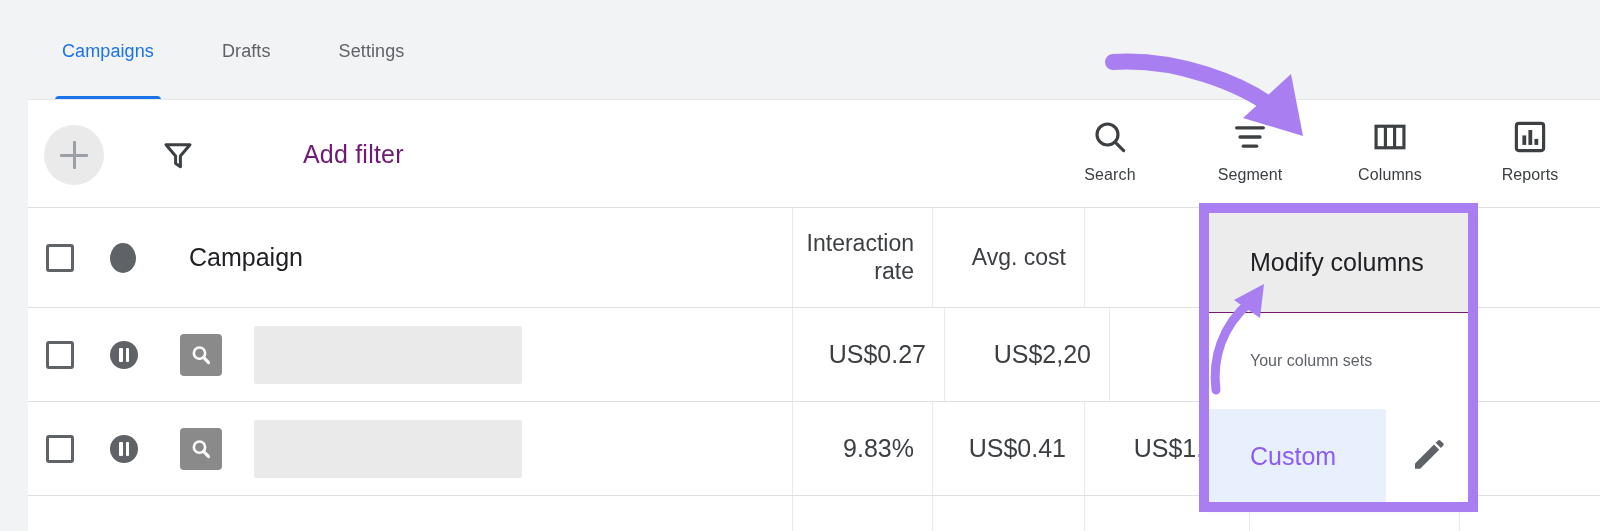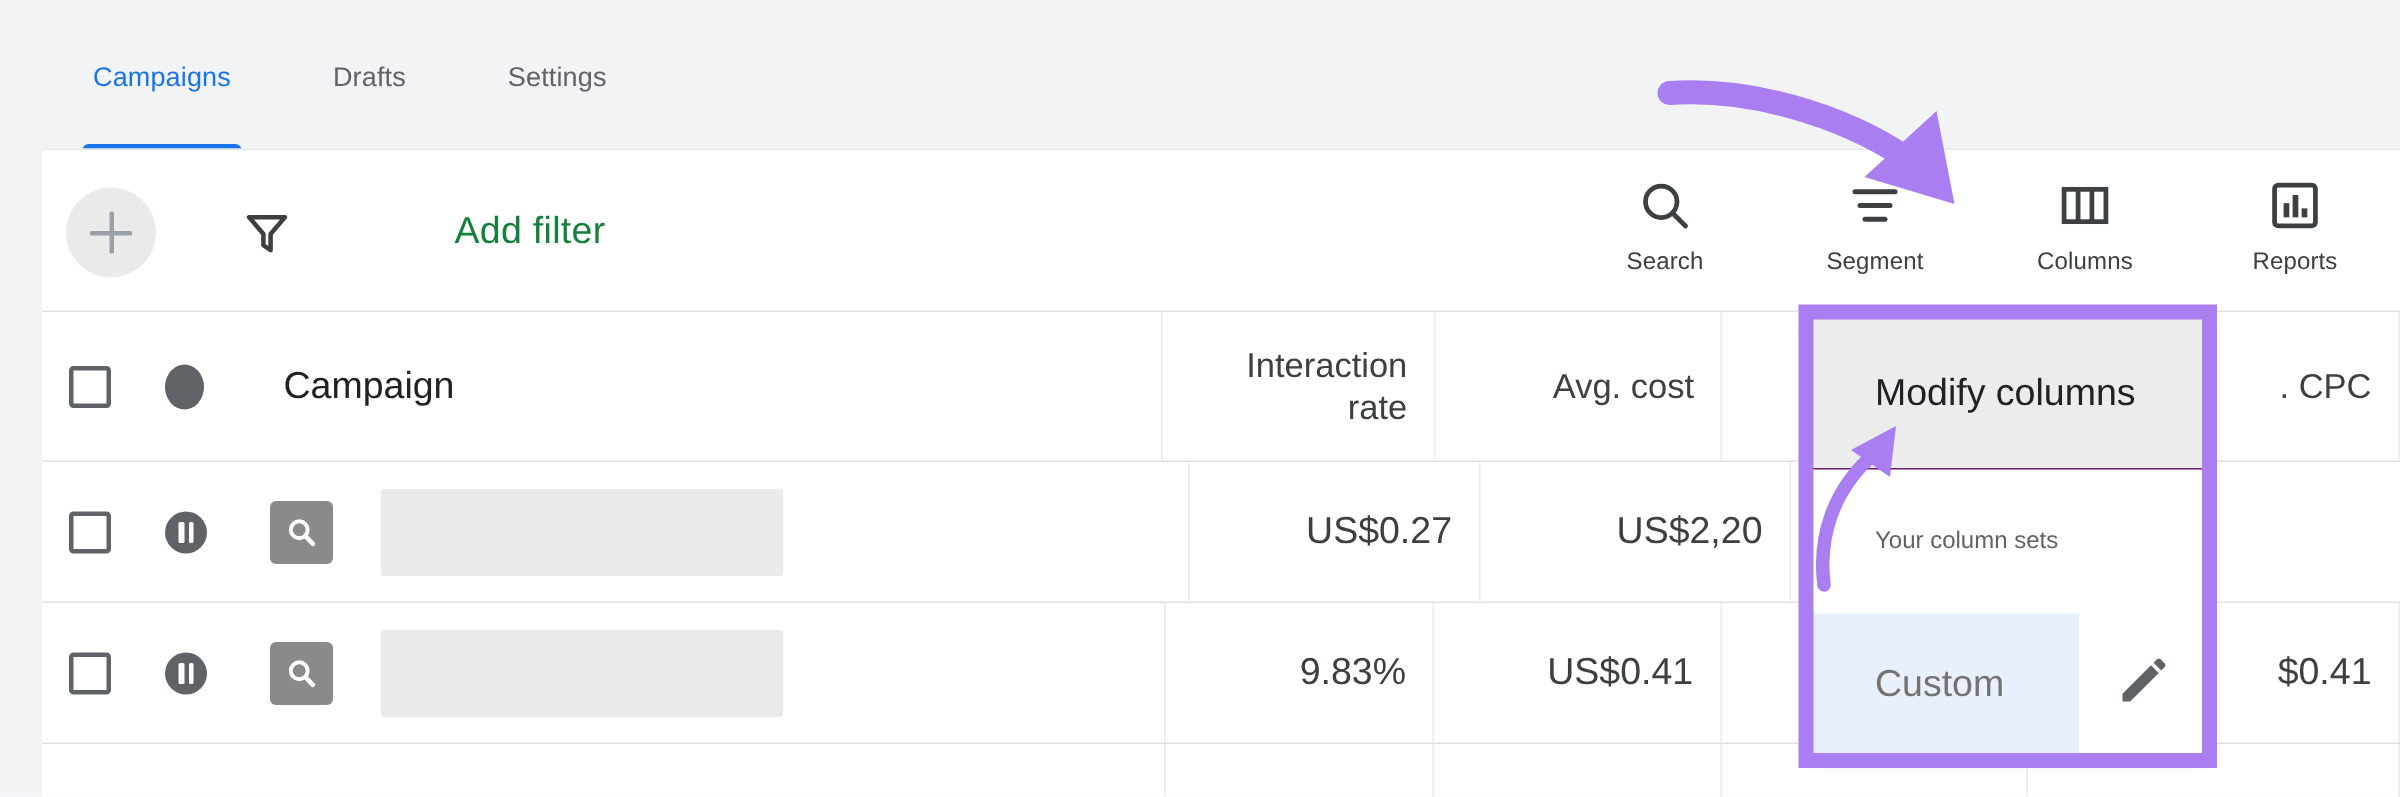--- a/index.html
+++ b/index.html
@@ -94,21 +94,21 @@
   .filter-icon {
     position: absolute;
     left: 132px; top: 38px;
     width: 36px; height: 36px;
     cursor: pointer;
   }
   .add-filter {
     position: absolute;
     left: 275px; top: 40px;
     font-size: 25px;
-    color: #15803d;
+    color: #701a75;
     letter-spacing: .2px;
     cursor: pointer;
     user-select: none;
   }
 
   .tool-actions {
     position: absolute;
     right: 0; top: 0;
     height: 108px;
     display: flex;
@@ -140,21 +140,20 @@
   .table {
     position: absolute;
     left: 0; top: 108px;
     width: 1572px;
   }
   .trow {
     display: flex;
     width: 1572px;
     border-bottom: 1px solid #e0e0e0;
     background: #fff;
-    gap: 42px;
   }
   .trow.head { height: 100px; background: #fff; }
   .trow.body { height: 94px; }
 
   .cell {
     display: flex;
     align-items: center;
     padding: 0 18px;
     font-size: 25px;
     color: #3c4043;
@@ -271,21 +270,21 @@
     cursor: pointer;
   }
   .dd-row-hl {
     background: #e8f0fe;
     height: 95px;
     width: 178px;
     display: flex;
     align-items: center;
     padding-left: 42px;
     font-size: 25px;
-    color: #737373;
+    color: #8b5cf6;
   }
   .dd-edit {
     width: 84px;
     display: flex;
     align-items: center;
     justify-content: center;
     cursor: pointer;
   }
 
   

